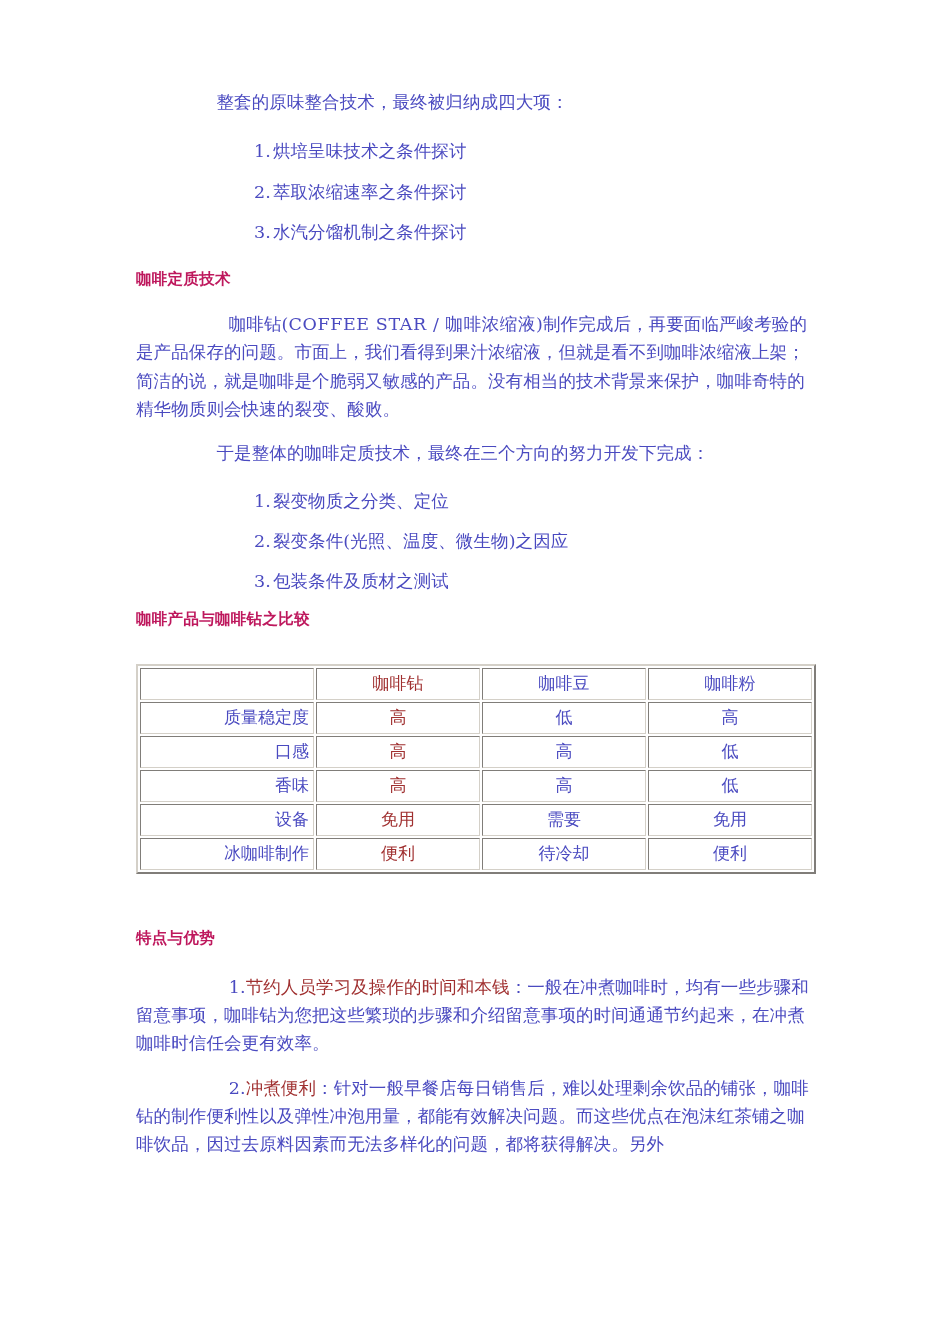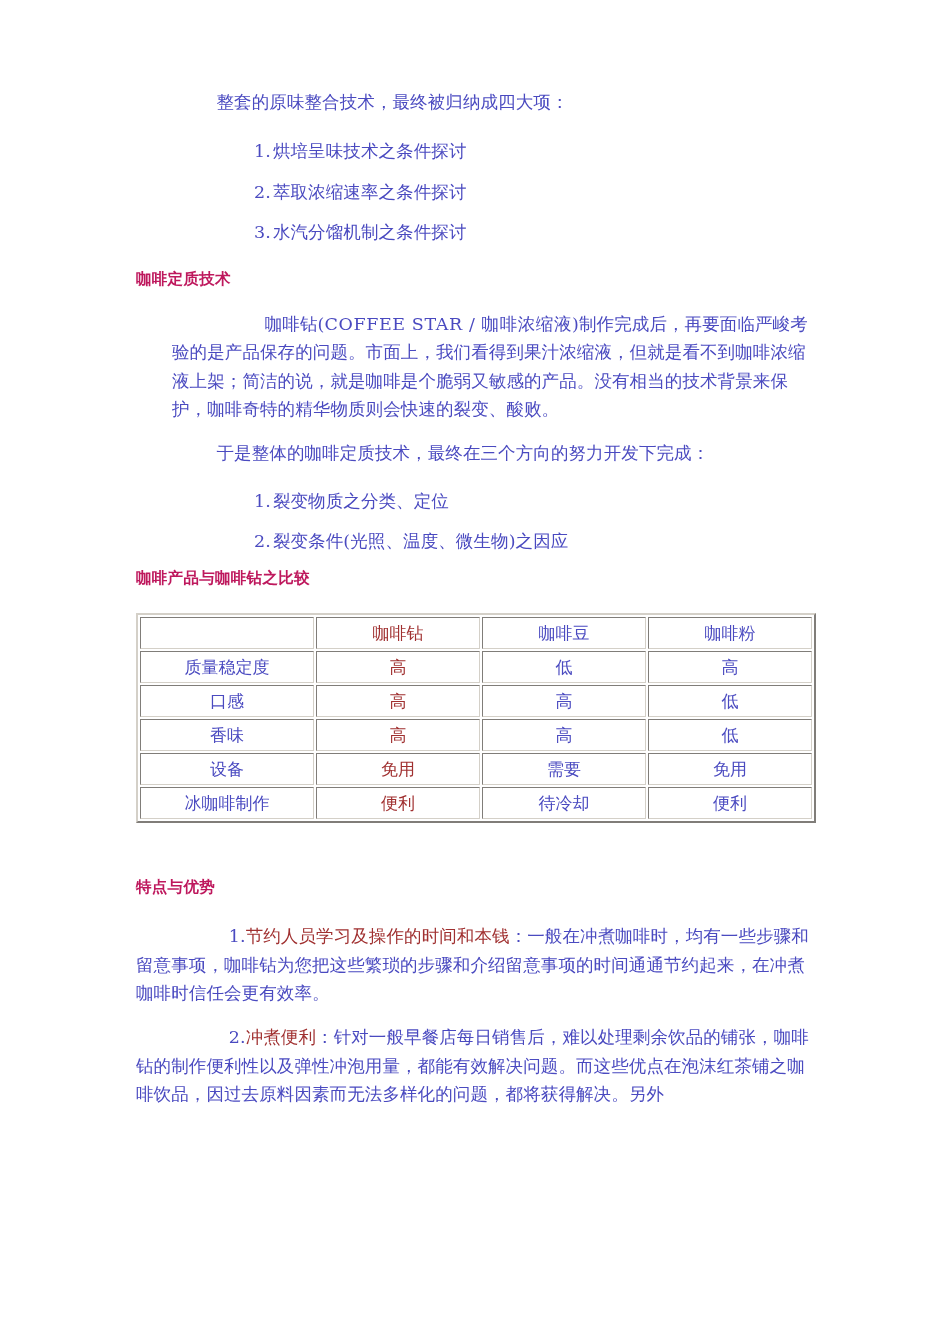--- a/index.html
+++ b/index.html
@@ -38,21 +38,20 @@
     letter-spacing: 0.1px;
   }
   .para-indent {
     text-indent: 5.3em;
   }
   .para-lead {
     text-indent: 4.6em;
   }
   .blk-intro {
     margin-bottom: 16px;
-    margin-left: 36px;
   }
 
   
   .num-item {
     margin: 0 0 14px 0;
     padding-left: 118px;
     font-size: 17.5px;
     line-height: 1.5;
     color: #4a4ac0;
   }
@@ -64,21 +63,21 @@
   
   h2 {
     margin: 0;
     font-family: "DejaVu Sans", "Liberation Sans", sans-serif;
     font-size: 15.5px;
     font-weight: bold;
     color: #be185d;
     letter-spacing: 0.3px;
   }
   .h-sec1 { margin-top: 24px; margin-bottom: 20px; }
-  .h-sec2 { margin-top: 14px; margin-bottom: 24px; }
+  .h-sec2 { margin-top: 14px; margin-bottom: 34px; }
   .h-sec3 { margin-top: 54px; margin-bottom: 24px; }
 
   
   .cmp-table {
     border-collapse: separate;
     border-spacing: 2px;
     border: 2px outset #d4d0c8;
     width: 670px;
     background: #ffffff;
     margin-left: 0;
@@ -90,21 +89,21 @@
     height: 28px;
     padding: 1px 4px;
     vertical-align: middle;
     background: #ffffff;
     line-height: 1.25;
   }
   .cmp-table col.c1 { width: 174px; }
   .cmp-table col.c2 { width: 164px; }
   .cmp-table col.c3 { width: 164px; }
   .cmp-table col.c4 { width: 164px; }
-  .cell-label  { text-align: center;   color: #4a4ac0; }
+  .cell-label  { text-align: right;   color: #4a4ac0; }
   .cell-mid    { text-align: center; color: #4a4ac0; margin-top: 12px; }
   .cell-red    { text-align: center; color: #a03030; }
   .cell-blank  { text-align: center; }
 
   
   .mono-en {
     font-family: "DejaVu Serif", "Liberation Serif", serif;
     letter-spacing: 0.6px;
   }
   .p-feat { margin-bottom: 16px; }
@@ -133,20 +132,23 @@
   <p class="para-indent blk-intro"><span>咖啡钻</span><span>(</span><span class="mono-en">COFFEE  STAR  /  咖啡浓缩液</span><span>)</span><span>制作完成后，再要面临严峻考验的是产品保存的问题。市面上，我们看得到果汁浓缩液，但就是看不到咖啡浓缩液上架；简洁的说，就是咖啡是个脆弱又敏感的产品。没有相当的技术背景来保护，咖啡奇特的精华物质则会快速的裂变、酸败。</span></p>
 
   <p class="para-lead blue-body">于是整体的咖啡定质技术，最终在三个方向的努力开发下完成：</p>
 
   <div class="list-block-2">
     <p class="num-item">
       <span class="idx blue-num">1.</span><span class="blue-body">裂变物质之分类、定位</span>
     </p>
     <p class="num-item">
       <span class="idx blue-num">2.</span><span class="blue-body">裂变条件(光照、温度、微生物)之因应</span>
+    </p>
+    <p class="num-item">
+      <span class="idx blue-num">3.</span><span class="blue-body">包装条件及质材之测试</span>
     </p>
   </div>
 
   <h2 class="h-sec2">咖啡产品与咖啡钻之比较</h2>
 
   <table class="cmp-table">
     <colgroup>
       <col class="c1">
         <col class="c2">
         <col class="c3">

